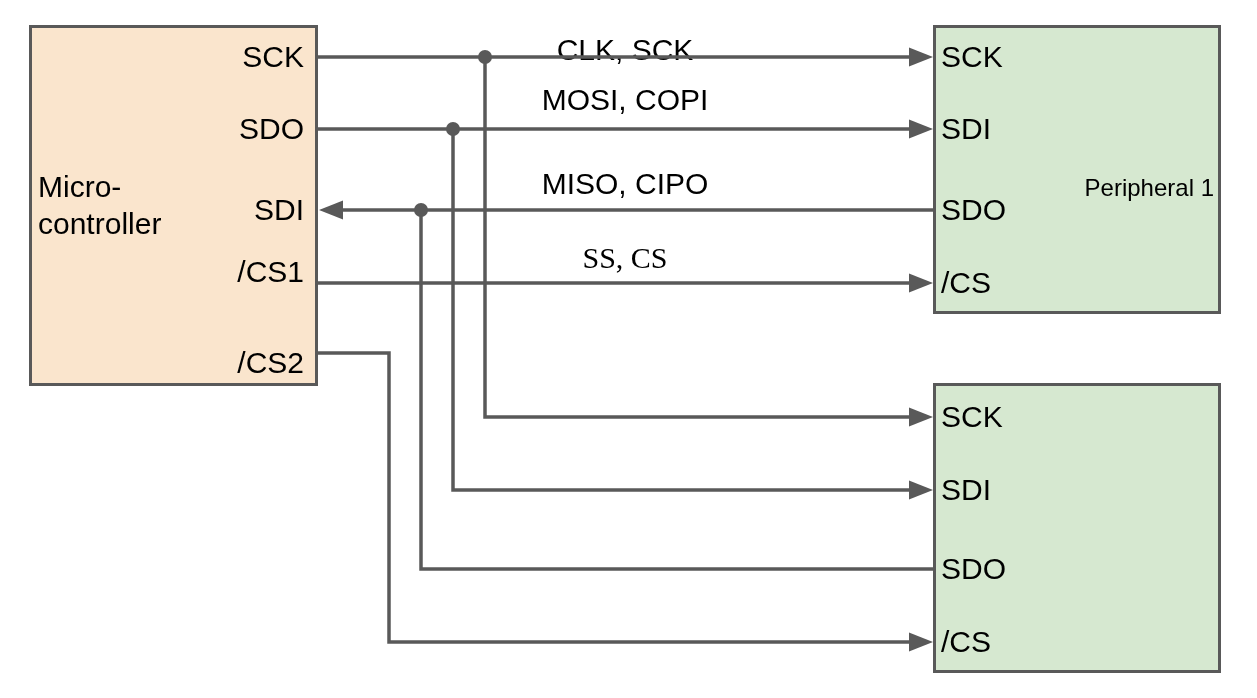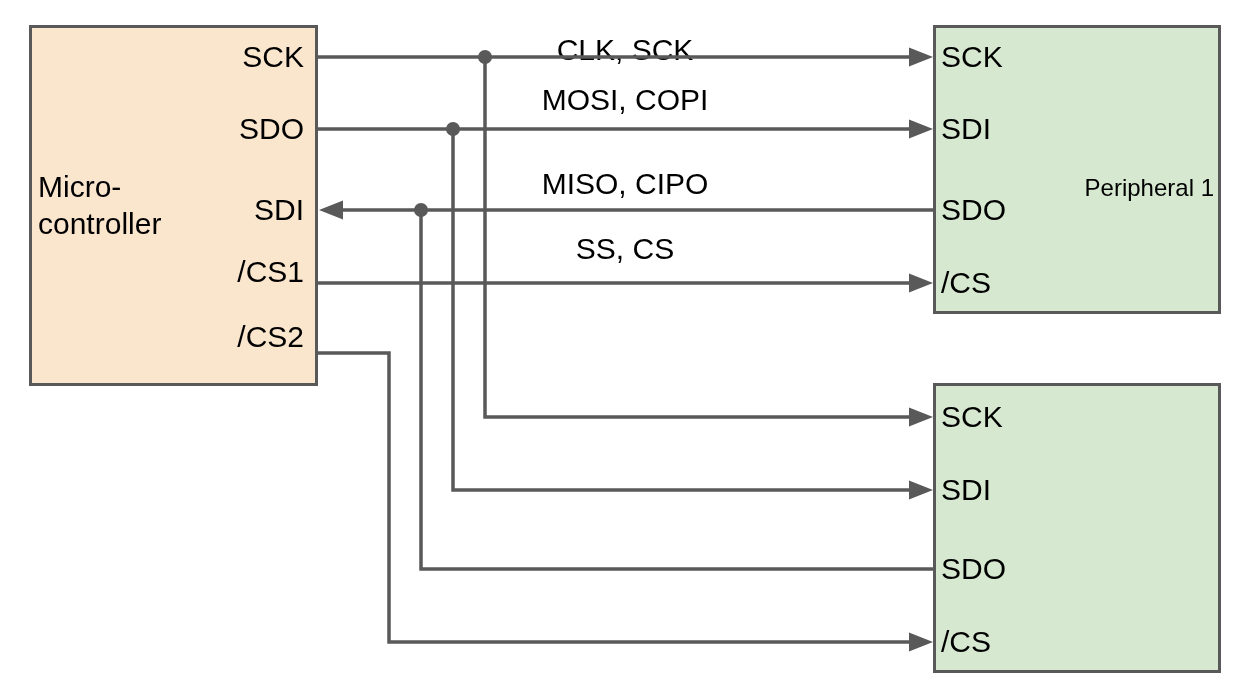--- a/index.html
+++ b/index.html
@@ -63,21 +63,21 @@
     transform: translateX(-50%);
     height: 36px;
     display: flex;
     align-items: center;
     font-size: 30px;
     white-space: nowrap;
   }
   .bus-label.clock { top: 9px; margin-top: 23px; }
   .bus-label.mosi { top: 82px; }
   .bus-label.miso { top: 166px; }
-  .bus-label.cs { top: 231px; }
+  .bus-label.cs { top: 240px; font-family: Liberation Serif, serif; }
   svg.wires {
     position: absolute;
     left: 0; top: 0;
     pointer-events: none;
   }
   svg.wires path {
     fill: none;
     stroke: var(--wire);
     stroke-width: 3.5px;
     stroke-linejoin: miter;
@@ -91,21 +91,21 @@
 
   <div class="box controller">
     <div class="controller-title">
       <div>Micro-</div>
       <div>controller</div>
     </div>
     <div class="port right-align" style="top:10.5px">SCK</div>
     <div class="port right-align" style="top:82.5px">SDO</div>
     <div class="port right-align" style="top:163.5px">SDI</div>
     <div class="port right-align" style="top:226px">/CS1</div>
-    <div class="port right-align" style="top:291px">/CS2</div>
+    <div class="port right-align" style="top:317px">/CS2</div>
   </div>
 
   <div class="box peripheral1">
     <div class="box-title">Peripheral 1</div>
     <div class="port left-align" style="top:10.5px">SCK</div>
     <div class="port left-align" style="top:82.5px">SDI</div>
     <div class="port left-align" style="top:163.5px">SDO</div>
     <div class="port left-align" style="top:236.5px">/CS</div>
   </div>
 

